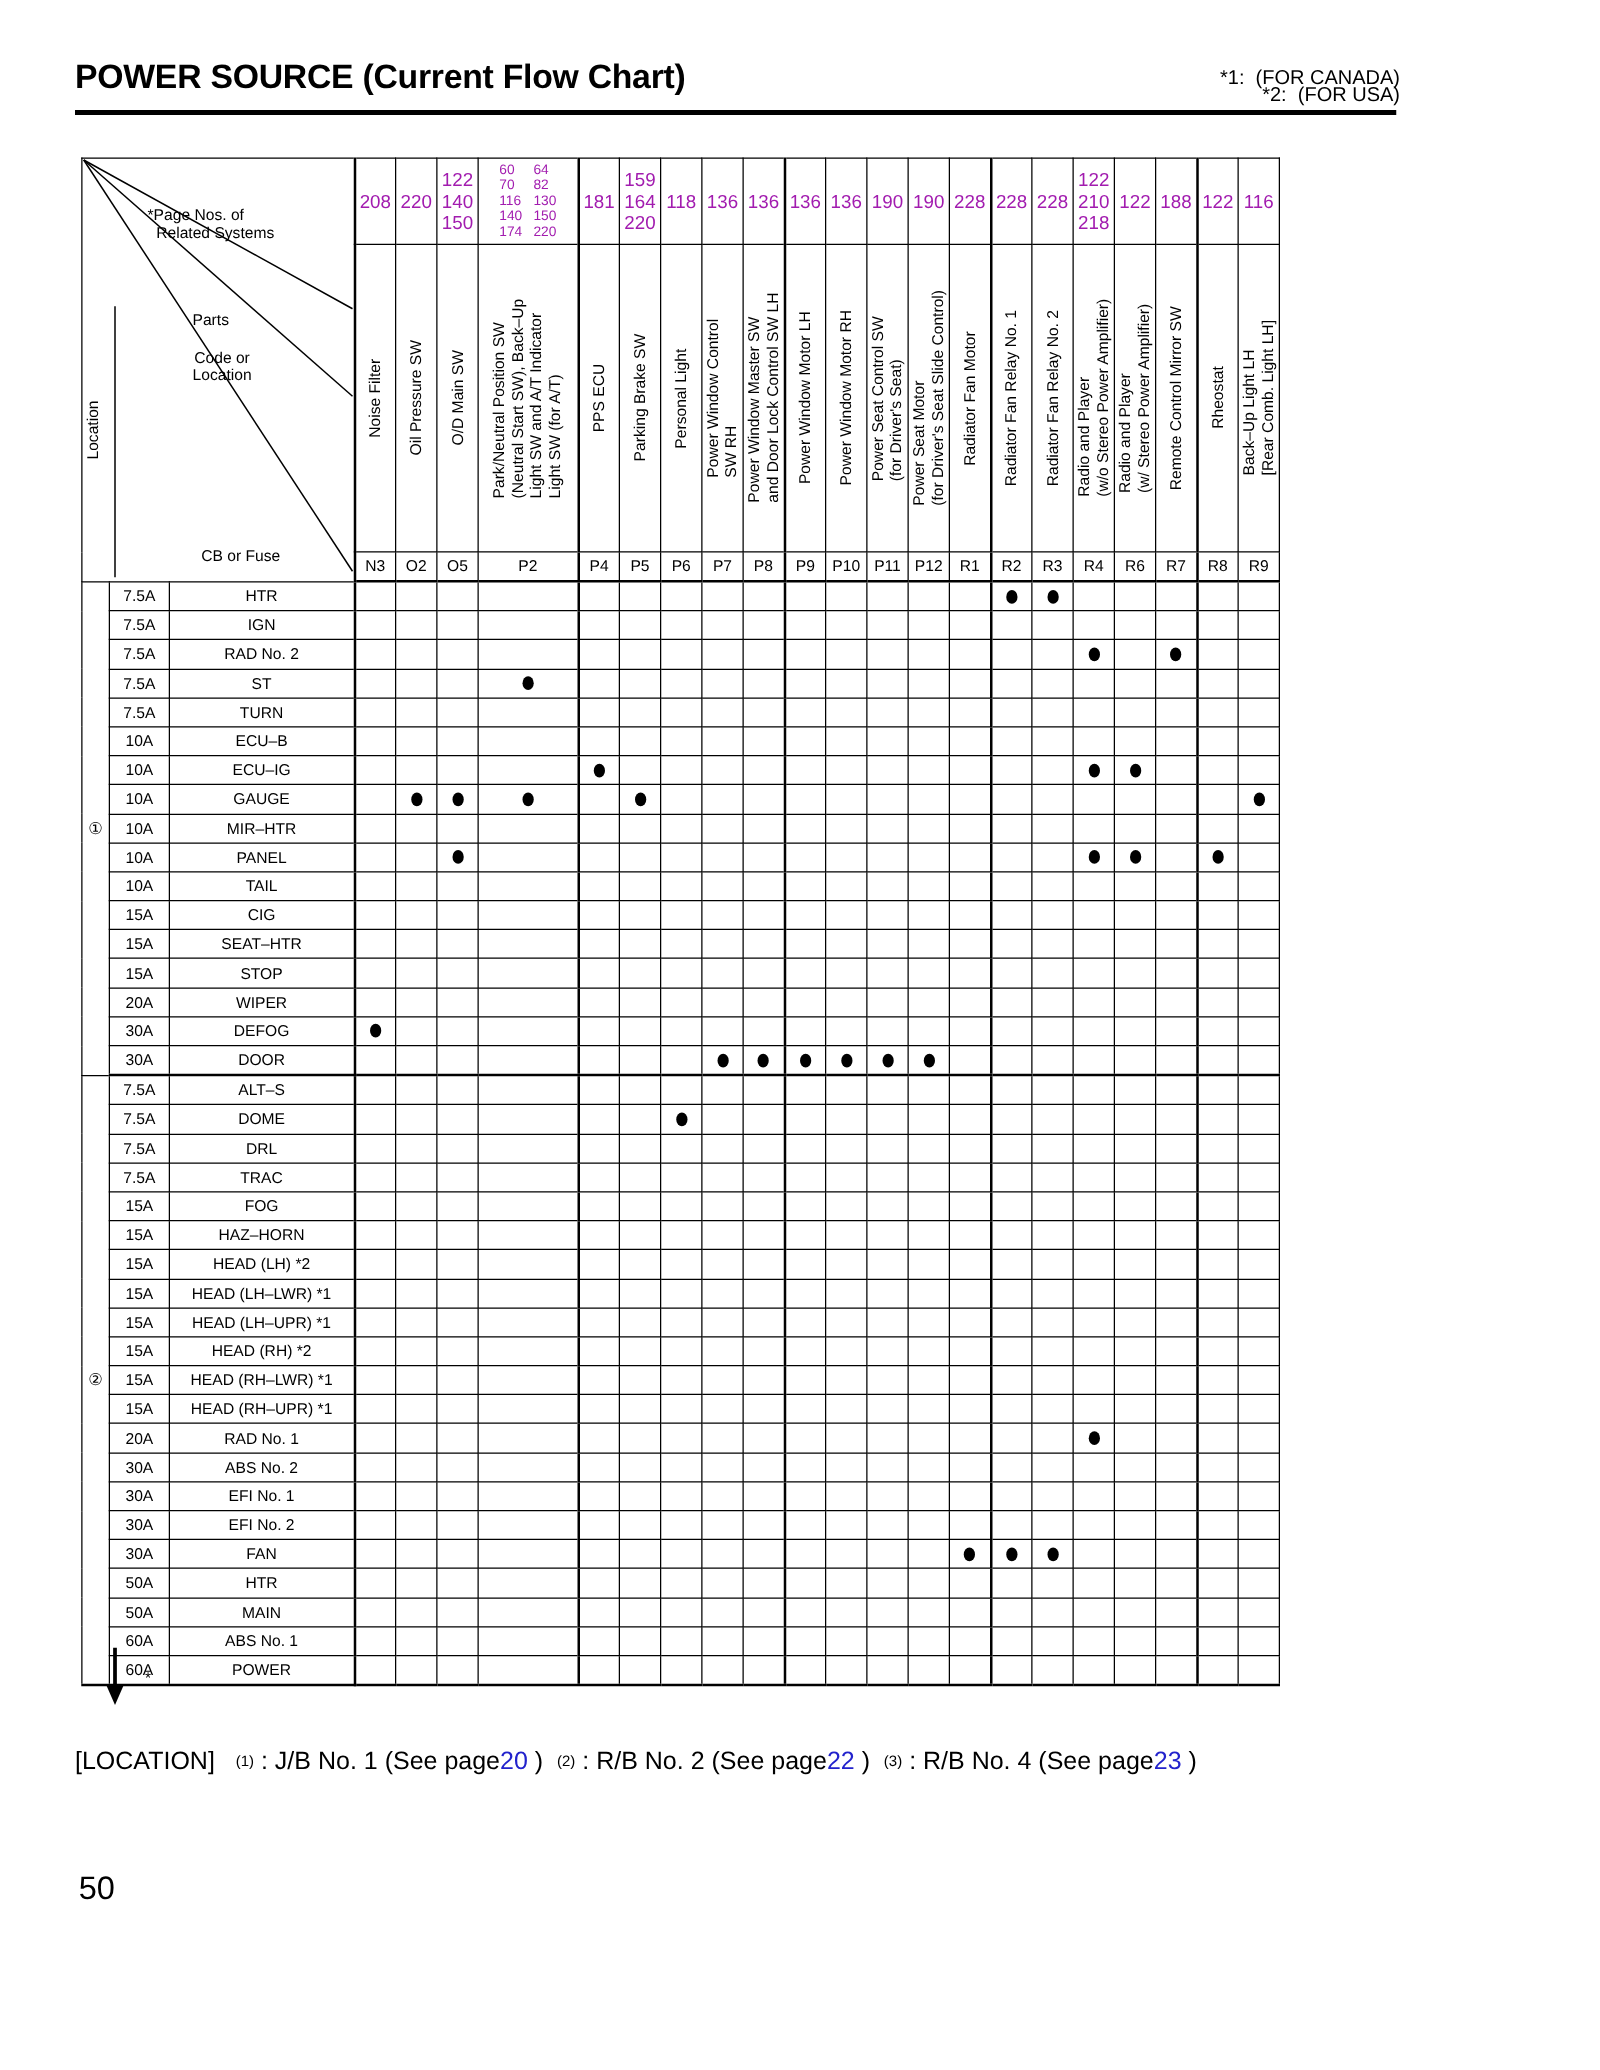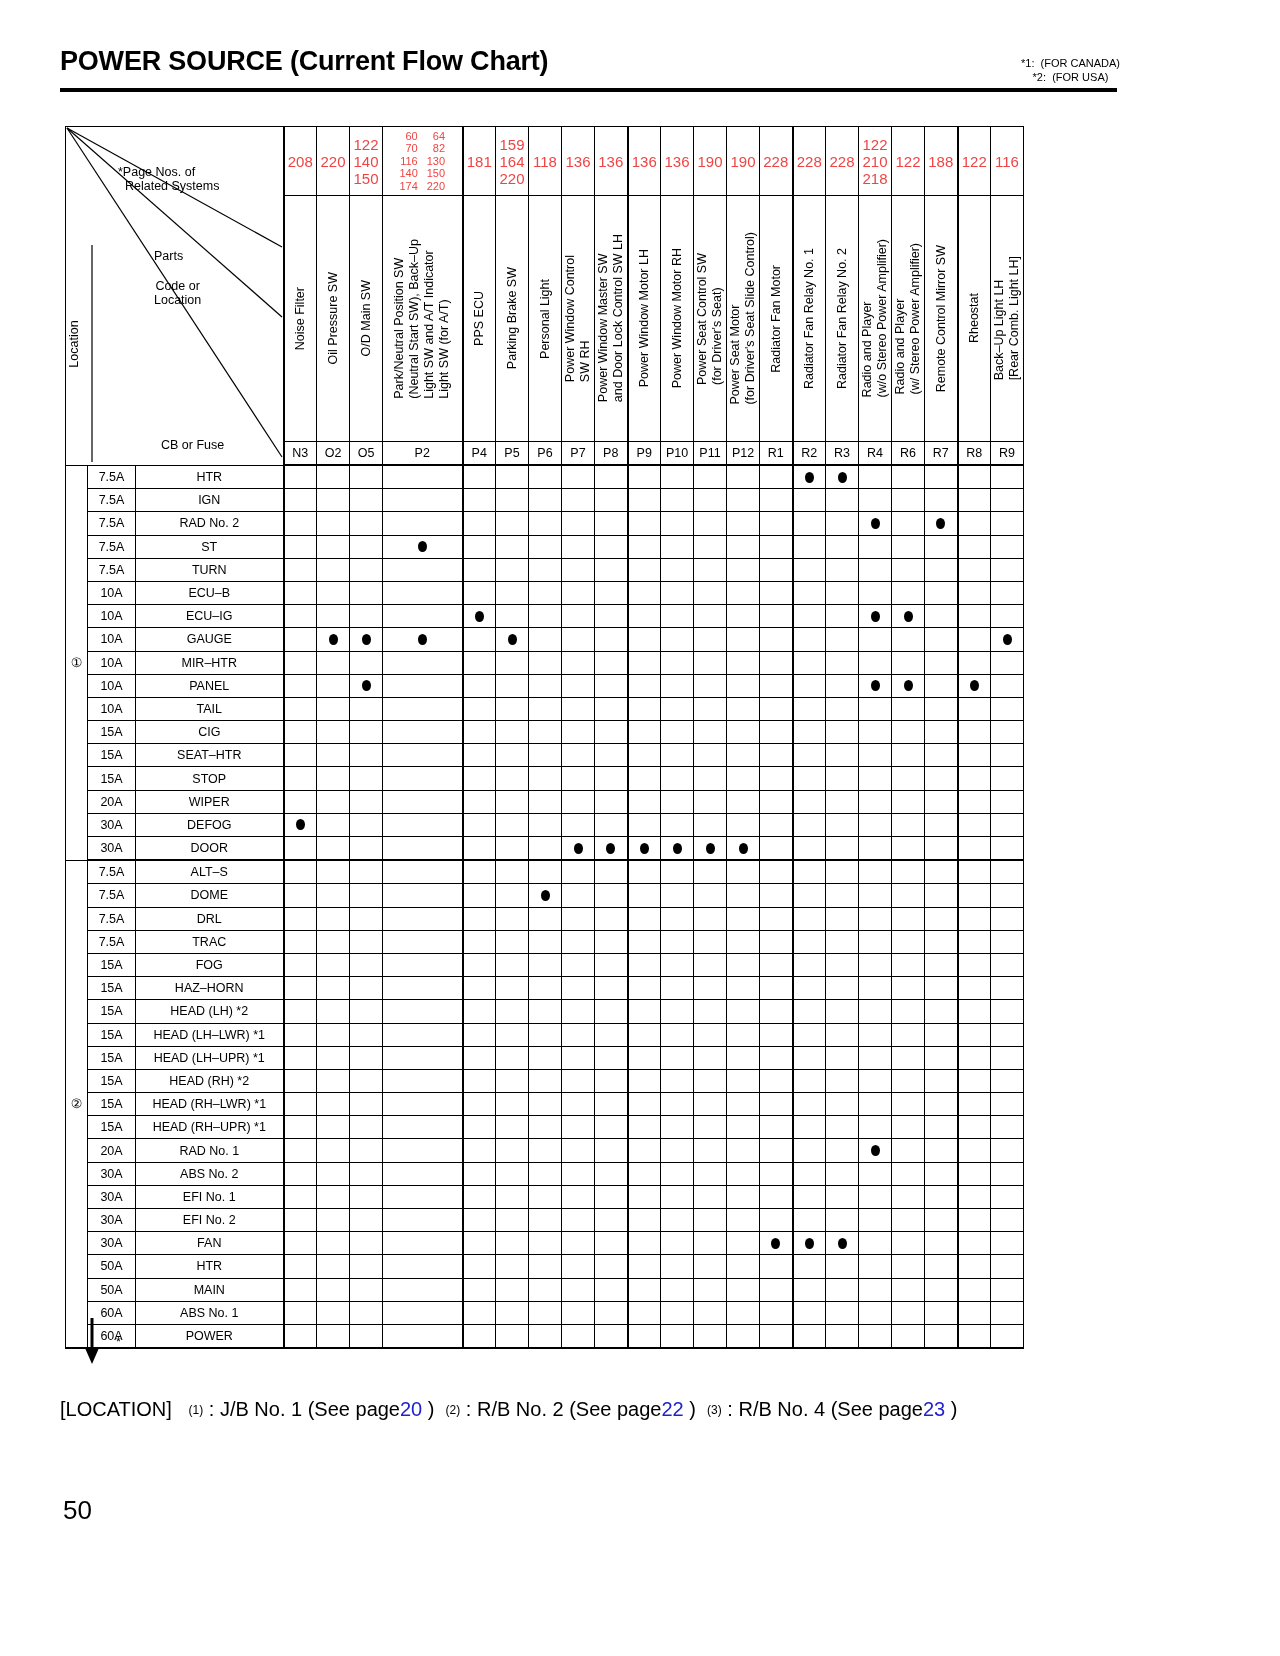--- a/index.html
+++ b/index.html
@@ -7,21 +7,21 @@
   body{
     width:1280px;height:1656px;background:#fff;
     font-family:"Liberation Sans", sans-serif;
     color:#000;position:relative;overflow:hidden;
   }
   .page{position:relative;width:1280px;height:1656px;}
 
   
   .hdr{position:absolute;left:60px;top:46px;width:1060px;}
   .hdr-title{font-size:27px;font-weight:bold;letter-spacing:-0.2px;display:inline-block;}
-  .hdr-notes{position:absolute;right:0;top:10px;font-size:11px;line-height:14px;text-align:center;}
+  .hdr-notes{position:absolute;right:0;top:10px;font-size:16px;line-height:14px;text-align:right;}
   .hdr-notes div{white-space:pre;}
   .hdr-rule{position:absolute;left:60px;top:88px;width:1057px;height:4px;background:#000;}
 
   
   table.matrix{
     position:absolute;left:65px;top:126px;
     border-collapse:collapse;table-layout:fixed;
     font-size:11px;
   }
   table.matrix td,table.matrix th{
@@ -35,24 +35,24 @@
   col.c-d{width:33px;}
   col.c-p2{width:80px;}
 
   
   .bl-heavy{border-left:2.5px solid #000 !important;}
   .br-heavy{border-right:2.5px solid #000 !important;}
   .bb-heavy{border-bottom:2.5px solid #000 !important;}
 
   
   .pnrow td{height:68px;vertical-align:middle;}
-  .pnum{color:#ef4444;font-size:15px;line-height:17px;}
+  .pnum{color:#a21caf;font-size:15px;line-height:17px;}
   .pnum.small{font-size:11px;line-height:12.5px;}
   .pn-two{display:flex;justify-content:center;gap:9px;}
-  .pn-two>div{text-align:right;}
+  .pn-two>div{text-align:left;}
 
   
   .vrow td{height:245px;vertical-align:bottom;padding-bottom:3px;}
   .vert{
     writing-mode:vertical-rl;transform:rotate(180deg);
     white-space:nowrap;font-size:12.5px;line-height:14px;
     margin:0 auto;text-align:left;
   }
   .vert.multi{line-height:15px;}
 

